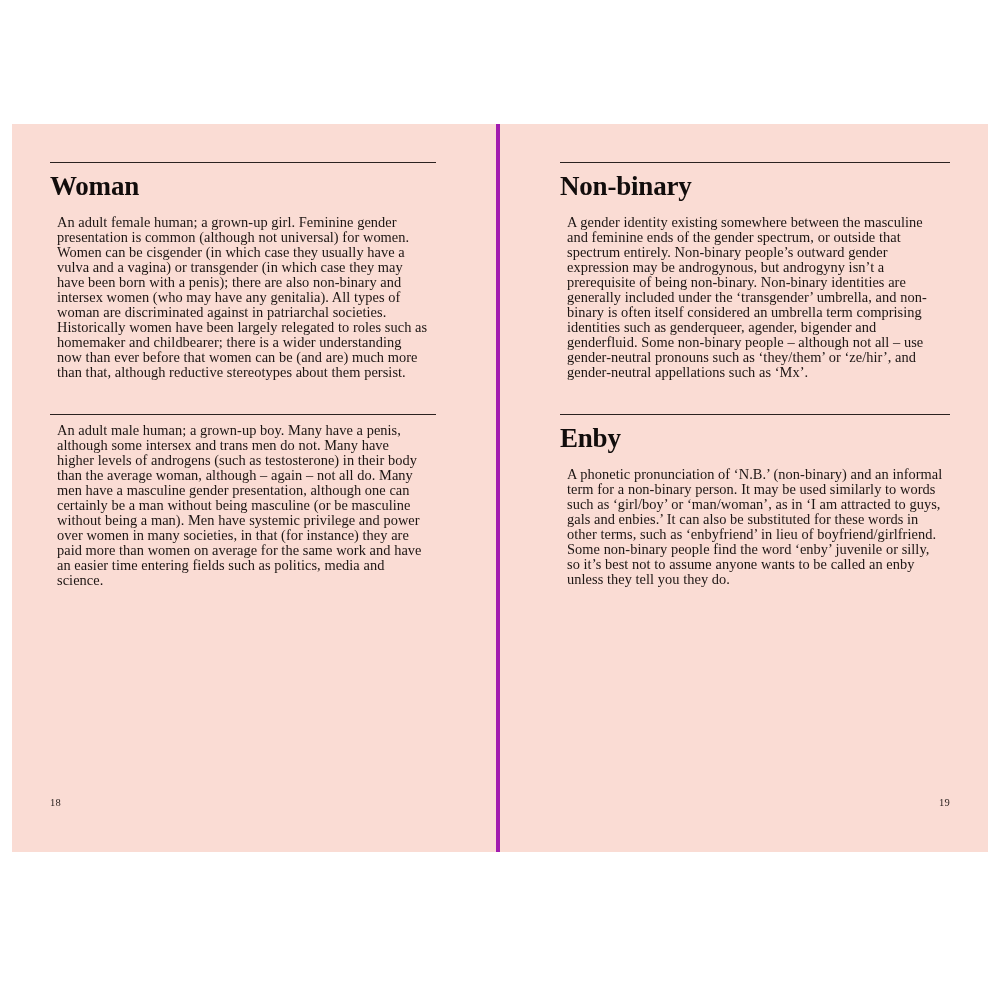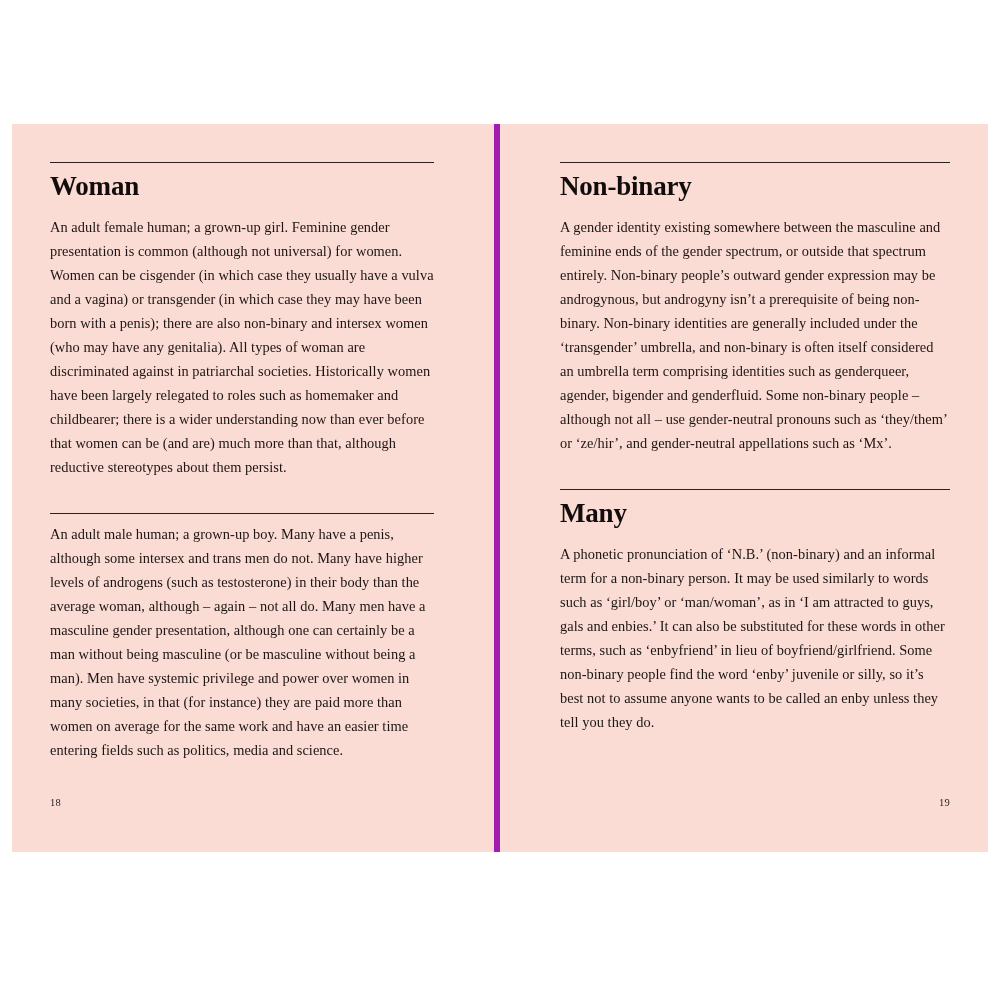--- a/index.html
+++ b/index.html
@@ -23,21 +23,21 @@
     display: flex;
   }
   .page {
     position: relative;
     box-sizing: border-box;
     width: 488px;
     height: 728px;
     padding: 0;
   }
   .page.left {
-    border-right: 6px solid #a21caf;
+    border-right: 4px solid #a21caf;
   }
   .page-inner {
     position: absolute;
     left: 0;
     right: 0;
     top: 0;
     bottom: 0;
   }
   .left .page-inner { padding: 38px 60px 0 38px; }
   .right .page-inner { padding: 38px 38px 0 60px; }
@@ -54,23 +54,23 @@
     font-weight: bold;
     font-size: 27px;
     line-height: 1.12;
     margin: 0 0 14px 0;
     color: #120d0c;
     letter-spacing: -0.2px;
   }
   p.def {
     font-family: "Liberation Serif", serif;
     font-size: 14.4px;
-    line-height: 24px;
+    line-height: 15px;
     color: #1c1513;
-    margin: 0;
+    margin: 7px;
     text-align: left;
     letter-spacing: 0.05px;
   }
   .folio {
     position: absolute;
     bottom: 44px;
     font-family: "Liberation Serif", serif;
     font-size: 10.5px;
     color: #2b2220;
     letter-spacing: 0.3px;
@@ -105,21 +105,21 @@
     <div class="page-inner">
 
       <div class="entry">
         <div class="rule"></div>
         <h2 class="term">Non-binary</h2>
         <p class="def">A gender identity existing somewhere between the masculine and feminine ends of the gender spectrum, or outside that spectrum entirely. Non-binary people’s outward gender expression may be androgynous, but androgyny isn’t a prerequisite of being non-binary. Non-binary identities are generally included under the ‘transgender’ umbrella, and non-binary is often itself considered an umbrella term comprising identities such as genderqueer, agender, bigender and genderfluid. Some non-binary people – although not all – use gender-neutral pronouns such as ‘they/them’ or ‘ze/hir’, and gender-neutral appellations such as ‘Mx’.</p>
       </div>
 
       <div class="entry">
         <div class="rule"></div>
-        <h2 class="term">Many</h2>
+        <h2 class="term">Enby</h2>
         <p class="def">A phonetic pronunciation of ‘N.B.’ (non-binary) and an informal term for a non-binary person. It may be used similarly to words such as ‘girl/boy’ or ‘man/woman’, as in ‘I am attracted to guys, gals and enbies.’ It can also be substituted for these words in other terms, such as ‘enbyfriend’ in lieu of boyfriend/girlfriend. Some non-binary people find the word ‘enby’ juvenile or silly, so it’s best not to assume anyone wants to be called an enby unless they tell you they do.</p>
       </div>
 
     </div>
     <div class="folio">19</div>
   </div>
 
 </div>
 
 </body></html>

